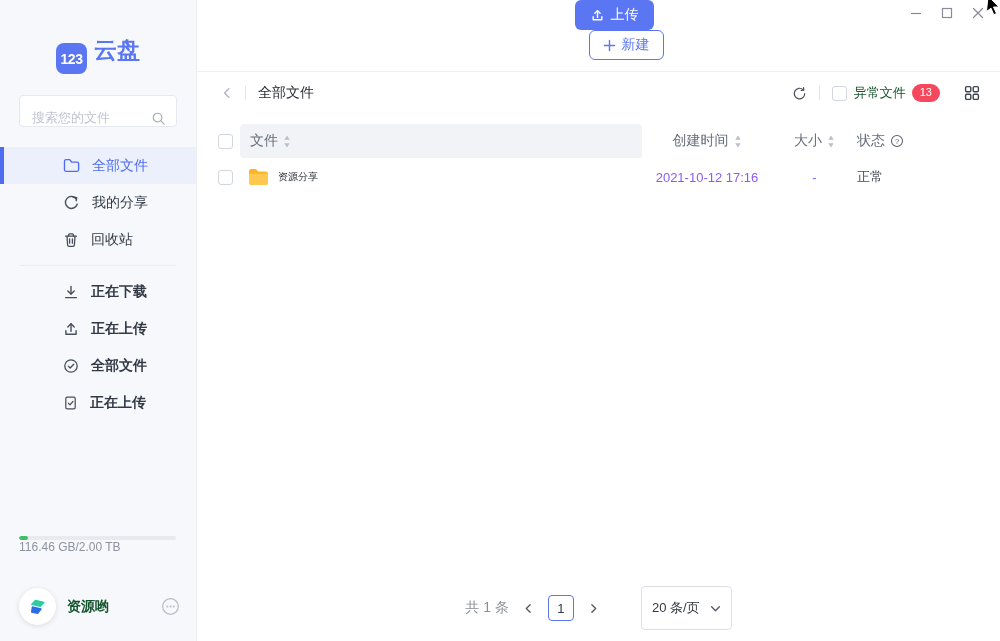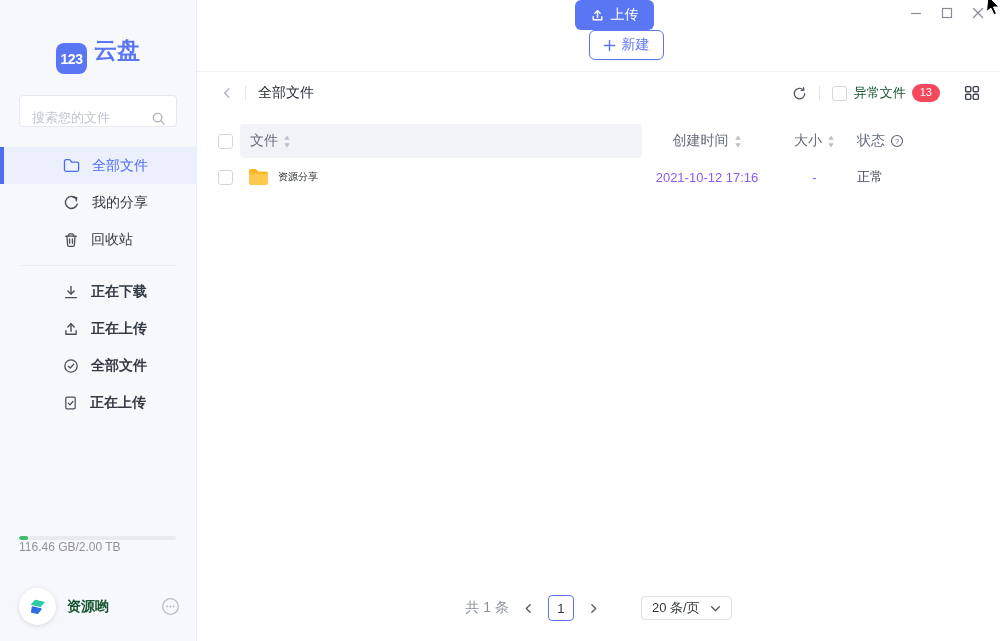--- a/index.html
+++ b/index.html
@@ -94,21 +94,21 @@
   .cell-muted { font-size:13px; color:#8b5cf6; }
   .cell-status { font-size:13px; color:#454B57; }
 
   .pagination { height:58px; display:flex; align-items:center; justify-content:center; gap:14px;
                 flex-shrink:0; padding-bottom:8px; }
   .page-total { font-size:14px; color:#8A9099; }
   .page-arrow { color:#565C66; display:flex; cursor:pointer; }
   .page-num { width:26px; height:26px; border:1px solid #5B76F2; border-radius:4px; display:flex;
               align-items:center; justify-content:center; font-size:13px; color:#33383F; background:#fff;
               cursor:pointer; }
-  .page-size { height:24px; border:1px solid #DDE0E6; border-radius:4px; display:flex; align-items:center;
+  .page-size { height:44px; border:1px solid #DDE0E6; border-radius:4px; display:flex; align-items:center;
                gap:10px; padding:0 10px; font-size:13px; color:#33383F; cursor:pointer; background:#fff;margin-left:28px; }
 
   .cursor-overlay { position:absolute; top:-4px; right:-3px; pointer-events:none; }
 </style>
 </head>
 <body>
 
 <div class="app">
 
   <aside class="sidebar">

